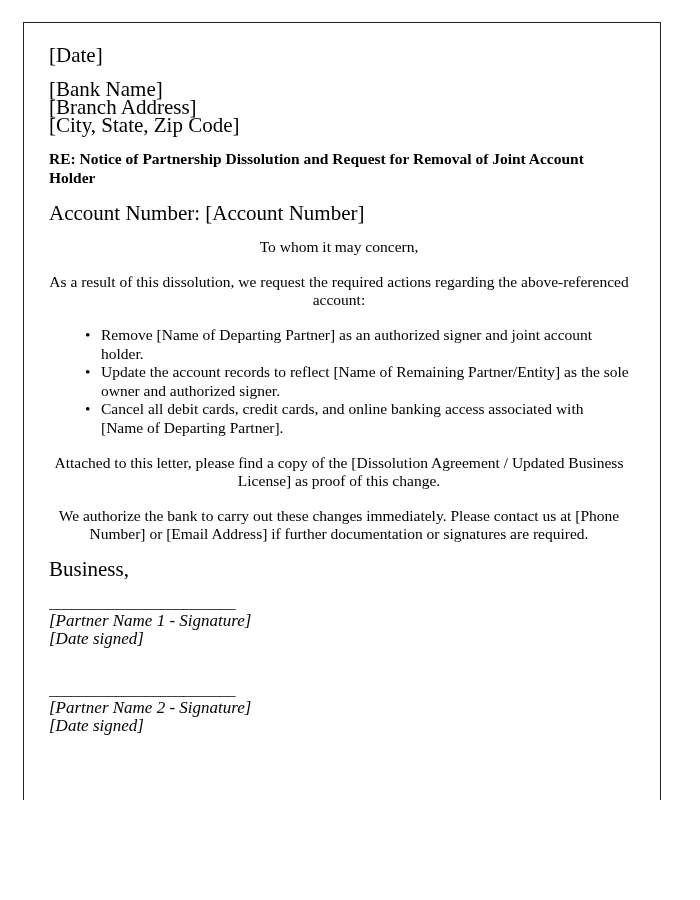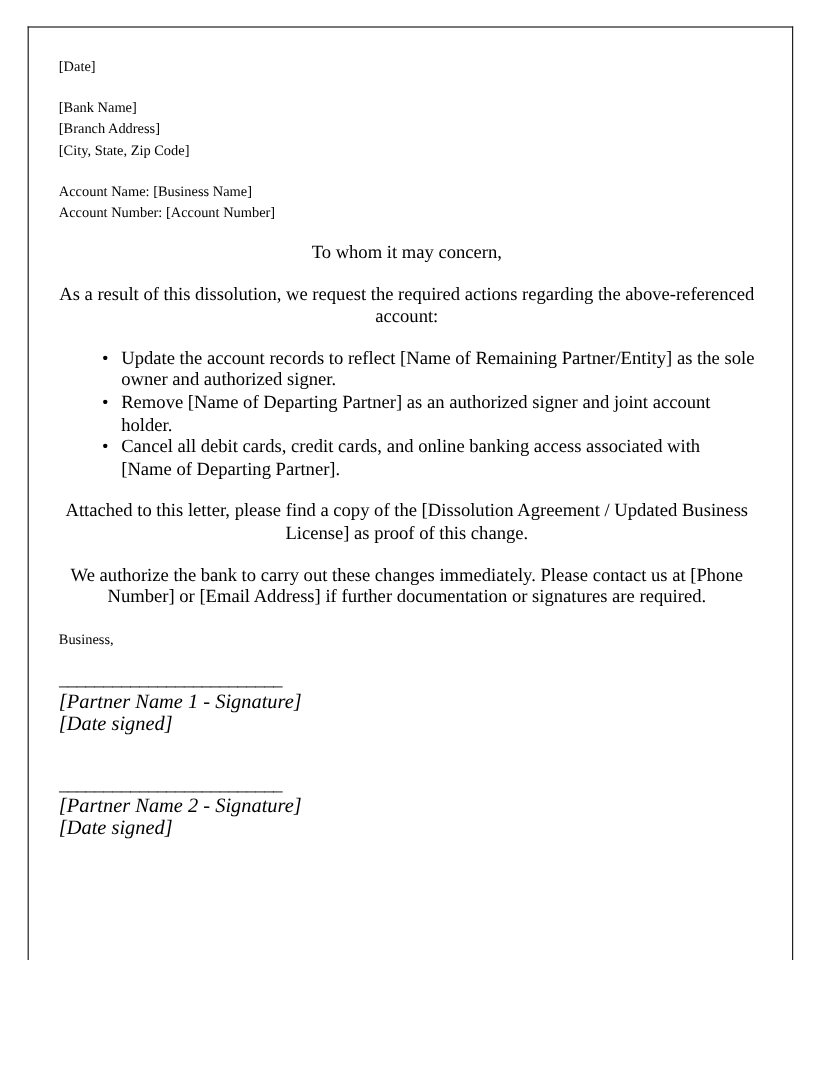--- a/index.html
+++ b/index.html
@@ -31,21 +31,21 @@
   }
 
   .page-body {
     position: absolute;
     left: 25px;
     top: 23px;
     width: 580px;
   }
 
   .letter-line {
-    font-size: 12px;
+    font-size: 21px;
     line-height: 18px;
     margin: 0;
   }
 
   .block {
     margin: 0 0 16px 0;
   }
 
   p.para {
     font-size: 15.5px;
@@ -120,34 +120,34 @@
     <div class="block">
       <p class="letter-line">[Date]</p>
     </div>
 
     <div class="block">
       <p class="letter-line">[Bank Name]</p>
       <p class="letter-line">[Branch Address]</p>
       <p class="letter-line">[City, State, Zip Code]</p>
     </div>
 
+    <h1 class="re-heading">RE: Notice of Partnership Dissolution and Request for Removal of Joint Account Holder</h1>
 
     <div class="block">
-      <p class="letter-line">Account Name: [Business Name]</p>
       <p class="letter-line">Account Number: [Account Number]</p>
     </div>
 
     <p class="para">To whom it may concern,</p>
 
 
     <p class="para">As a result of this dissolution, we request the required actions regarding the above-referenced account:</p>
 
     <ul class="action-list">
+      <li>Remove [Name of Departing Partner] as an authorized signer and joint account holder.</li>
       <li>Update the account records to reflect [Name of Remaining Partner/Entity] as the sole owner and authorized signer.</li>
-      <li>Remove [Name of Departing Partner] as an authorized signer and joint account holder.</li>
       <li>Cancel all debit cards, credit cards, and online banking access associated with [Name of Departing Partner].</li>
     </ul>
 
     <p class="para">Attached to this letter, please find a copy of the [Dissolution Agreement / Updated Business License] as proof of this change.</p>
 
     <p class="para">We authorize the bank to carry out these changes immediately. Please contact us at [Phone Number] or [Email Address] if further documentation or signatures are required.</p>
 
     <p class="letter-line">Business,</p>
 
     <div class="spacer-sincerely"></div>

